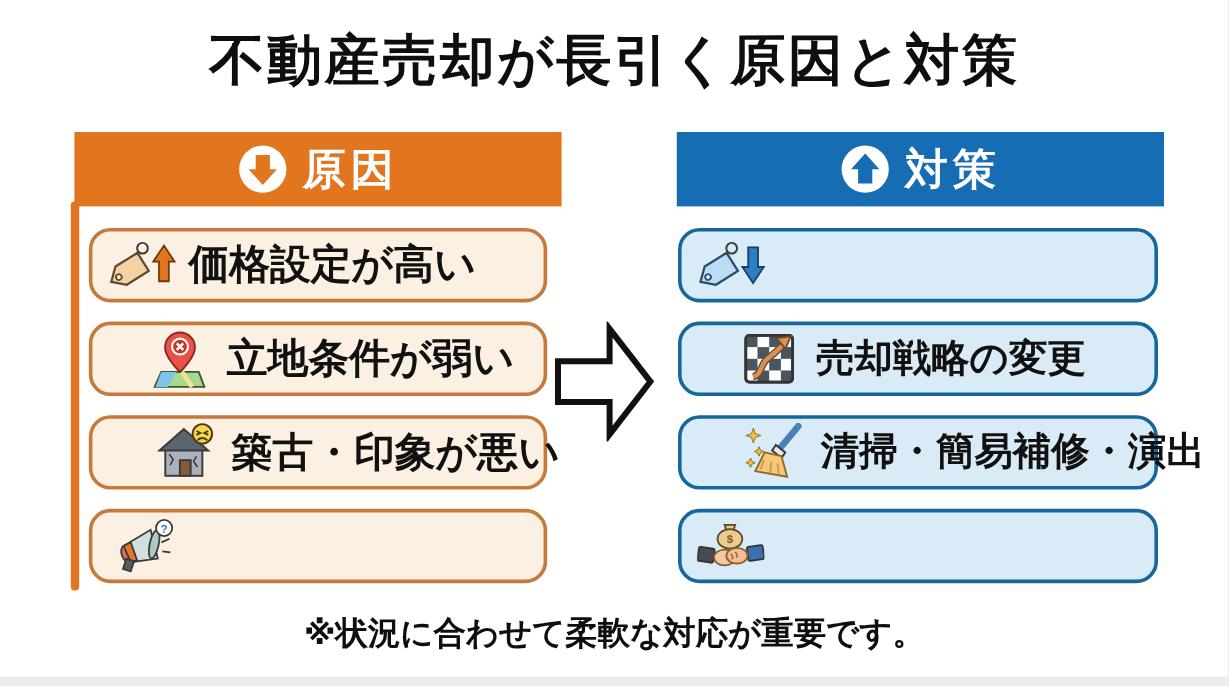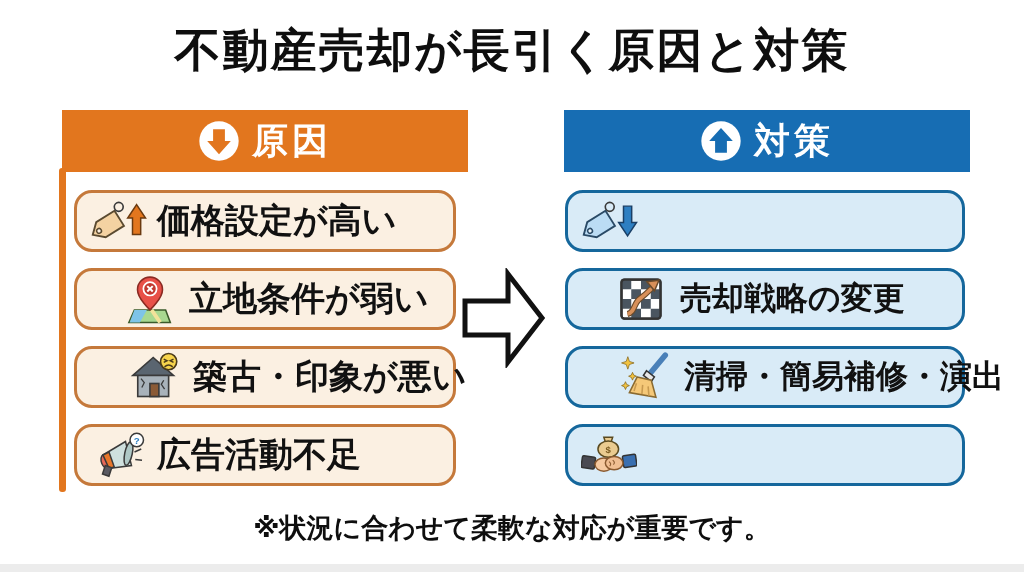--- a/index.html
+++ b/index.html
@@ -110,21 +110,20 @@
         <polygon points="16,30 46,12 54,44 24,48" fill="#CFE0DE" stroke="#3A3A3A" stroke-width="2"></polygon>
         <ellipse cx="20" cy="39" rx="6" ry="10" transform="rotate(-22 20 39)" fill="#E86858" stroke="#3A3A3A" stroke-width="2"></ellipse>
         <polygon points="16,30 24,26 31,46 24,48" fill="#E8762A" stroke="#3A3A3A" stroke-width="2"></polygon>
         <rect x="17" y="45" width="9" height="12" transform="rotate(18 21 51)" fill="#5A5A62" stroke="#3A3A3A" stroke-width="2"></rect>
         <ellipse cx="50" cy="28" rx="5" ry="16" transform="rotate(12 50 28)" fill="#AFC8C6" stroke="#3A3A3A" stroke-width="2"></ellipse>
         <path d="M58 26 l9 -4 M59 36 l9 1" stroke="#3A3A3A" stroke-width="2"></path>
         <circle cx="61" cy="10" r="9" fill="#fff" stroke="#3A3A3A" stroke-width="2"></circle>
         <text x="61" y="15" font-size="13" font-weight="bold" text-anchor="middle" fill="#2E7FC2">?</text>
       </svg>
     </span>
-    <span class="item-label">広告活動不足</span>
   </div>
 
   <div class="mid-arrow">
     <svg viewBox="0 0 84 100" width="84" height="100">
       <polygon points="3,33 46,33 46,6 80,50 46,94 46,67 3,67" fill="#fff" stroke="#111" stroke-width="5" stroke-linejoin="miter"></polygon>
     </svg>
   </div>
 
   <header class="col-header solutions-header">
     <span class="hdr-icon">

